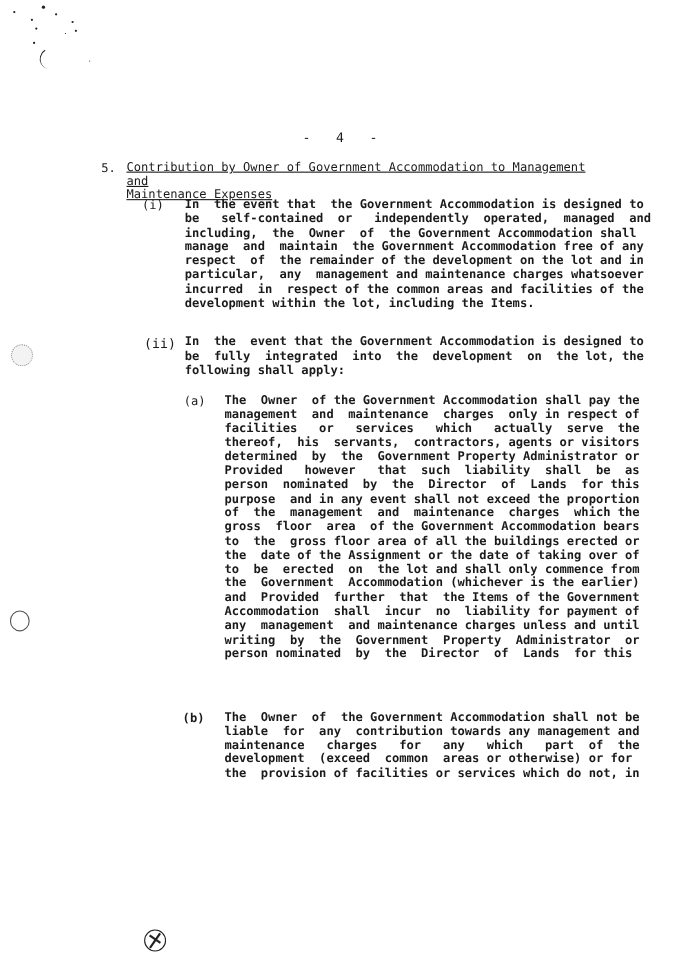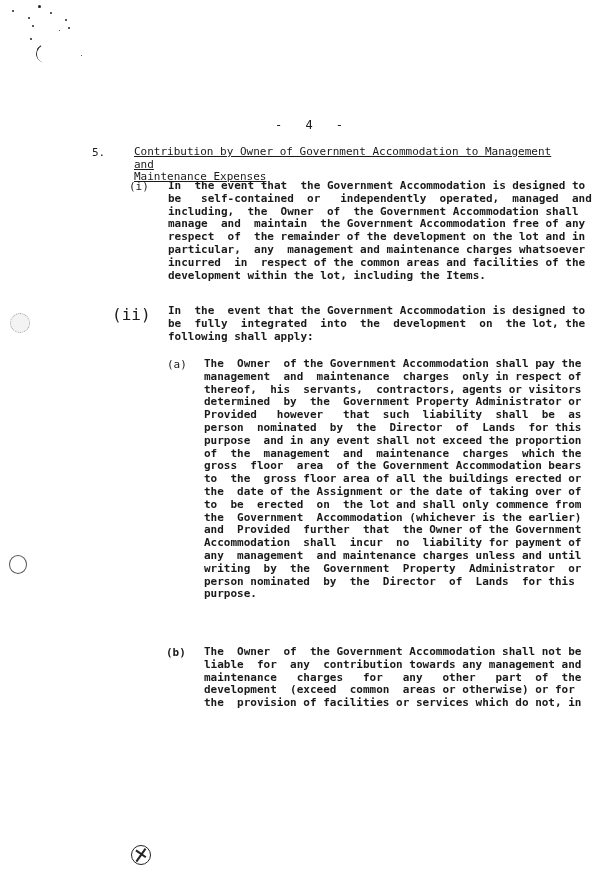--- a/index.html
+++ b/index.html
@@ -29,29 +29,29 @@
     position: absolute; left: 250px; top: 118px; width: 120px; text-align: center;
     font-size: 12px; letter-spacing: 2px; word-spacing: 12px;
   }
 
   .text { font-size: 11px; line-height: 12.8px; text-align: justify; font-weight: bold; }
   .line { display: block; white-space: pre; text-align: justify; text-align-last: justify; }
   .line.last { text-align-last: left; }
 
   .sec-num { position: absolute; left: 92px; top: 146px; font-size: 11px; }
   .sec-title {
-    position: absolute; left: 134px; top: 146px; width: 440px;
+    position: absolute; left: 115px; top: 146px; width: 440px;
     font-size: 11px; line-height: 12.5px;
   }
   .sec-title .u { text-decoration: underline; }
 
   .lbl-i { position: absolute; left: 129px; top: 180px; font-size: 11px; }
   .para-i { position: absolute; left: 168px; top: 180px; width: 400px; }
 
-  .lbl-ii { position: absolute; left: 112px; top: 305px; font-size: 16px; }
+  .lbl-ii { position: absolute; left: 131px; top: 305px; font-size: 12px; }
   .para-ii { position: absolute; left: 168px; top: 305px; width: 400px; }
 
   .lbl-a { position: absolute; left: 167px; top: 358px; font-size: 11px; }
   .para-a { position: absolute; left: 204px; top: 358px; width: 362px; }
 
   .lbl-b { position: absolute; left: 166px; top: 646px; font-size: 11px; font-weight: bold; }
   .para-b { position: absolute; left: 204px; top: 646px; width: 362px; }
 
   .stamp {
     position: absolute; left: 131px; top: 845px; width: 18px; height: 18px;
@@ -106,42 +106,42 @@
   <div class="para-ii text">
     <span class="line">In  the  event that the Government Accommodation is designed to</span>
     <span class="line">be  fully  integrated  into  the  development  on  the lot, the</span>
     <span class="line last">following shall apply:</span>
   </div>
 
   <div class="lbl-a">(a)</div>
   <div class="para-a text">
     <span class="line">The  Owner  of the Government Accommodation shall pay the</span>
     <span class="line">management  and  maintenance  charges  only in respect of</span>
+    <span class="line">facilities   or   services   which   actually  serve  the</span>
     <span class="line">thereof,  his  servants,  contractors, agents or visitors</span>
     <span class="line">determined  by  the  Government Property Administrator or</span>
     <span class="line">Provided   however   that  such  liability  shall  be  as</span>
     <span class="line">person  nominated  by  the  Director  of  Lands  for this</span>
     <span class="line">purpose  and in any event shall not exceed the proportion</span>
     <span class="line">of  the  management  and  maintenance  charges  which the</span>
     <span class="line">gross  floor  area  of the Government Accommodation bears</span>
     <span class="line">to  the  gross floor area of all the buildings erected or</span>
     <span class="line">the  date of the Assignment or the date of taking over of</span>
     <span class="line">to  be  erected  on  the lot and shall only commence from</span>
     <span class="line">the  Government  Accommodation (whichever is the earlier)</span>
-    <span class="line">and  Provided  further  that  the Owner of the Government</span>
+    <span class="line">and  Provided  further  that  the Items of the Government</span>
     <span class="line">Accommodation  shall  incur  no  liability for payment of</span>
     <span class="line">any  management  and maintenance charges unless and until</span>
     <span class="line">writing  by  the  Government  Property  Administrator  or</span>
     <span class="line">person nominated  by  the  Director  of  Lands  for this</span>
-    <span class="line last">purpose.</span>
   </div>
 
   <div class="lbl-b">(b)</div>
   <div class="para-b text" style="font-weight:bold;">
     <span class="line">The  Owner  of  the Government Accommodation shall not be</span>
     <span class="line">liable  for  any  contribution towards any management and</span>
-    <span class="line">maintenance   charges   for   any   other   part  of  the</span>
+    <span class="line">maintenance   charges   for   any   which   part  of  the</span>
     <span class="line">development  (exceed  common  areas or otherwise) or for</span>
     <span class="line">the  provision of facilities or services which do not, in</span>
   </div>
 
   <div class="stamp"></div>
 </div>
 
 </body></html>

